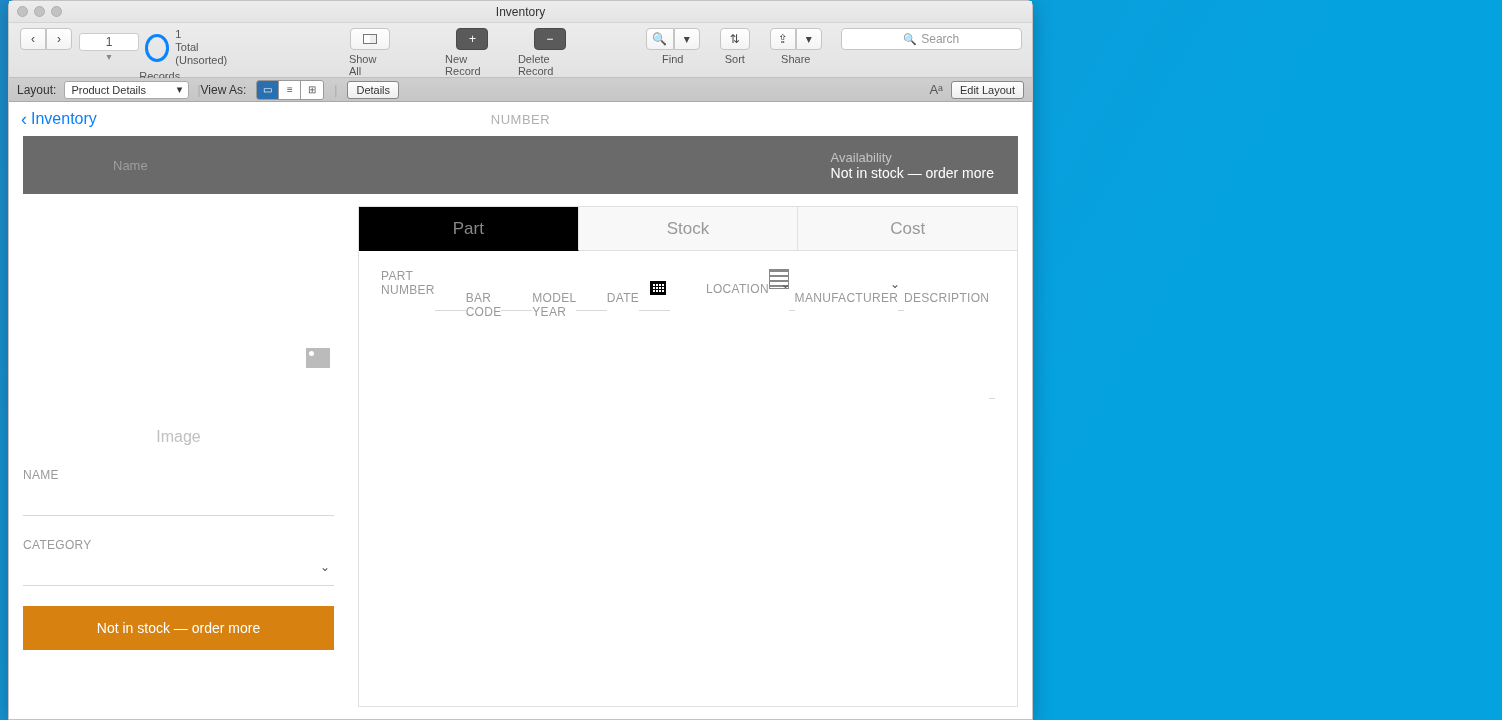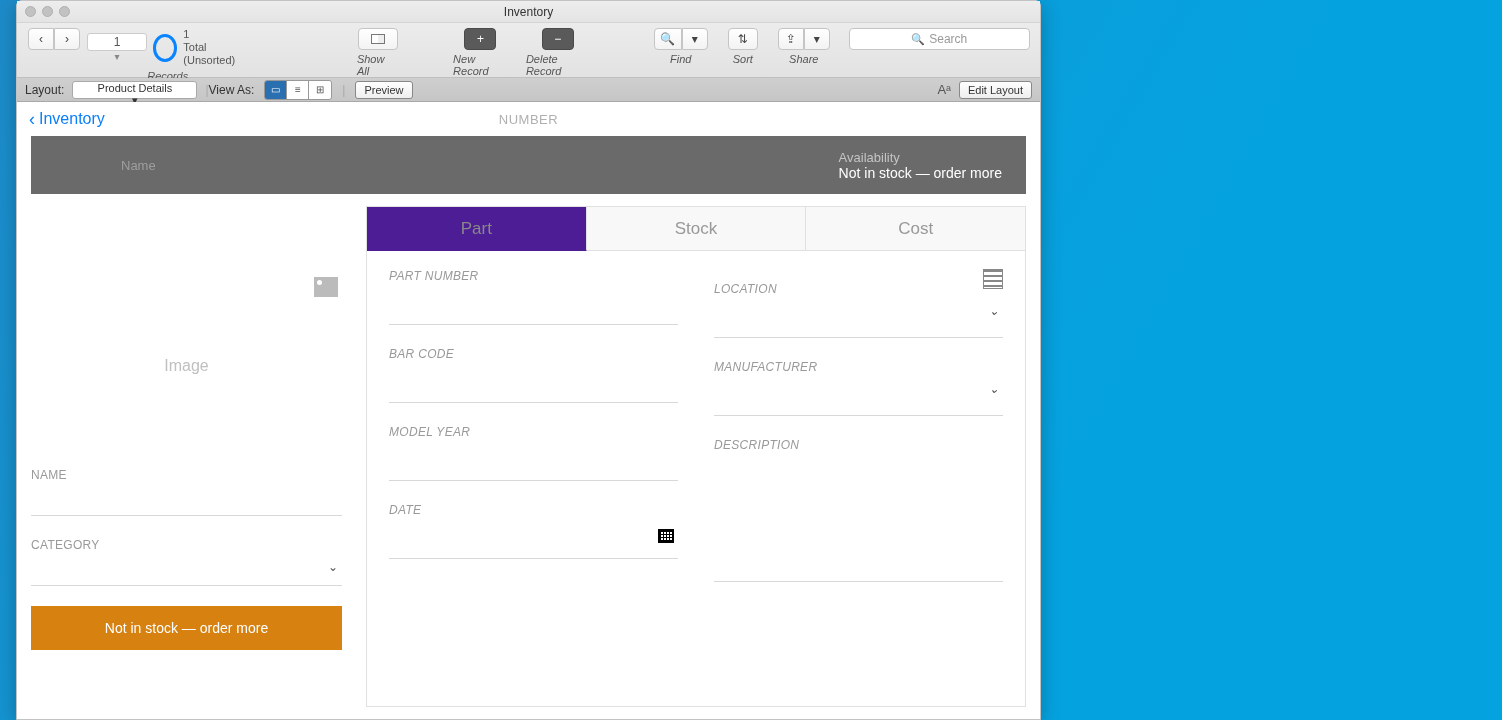--- a/index.html
+++ b/index.html
@@ -8,21 +8,21 @@
     width: 1502px; height: 720px;
     font-family: -apple-system, "Helvetica Neue", Arial, sans-serif;
     overflow: hidden;
   }
   .desktop {
     width: 1502px; height: 720px;
     background: linear-gradient(120deg, #1d8bc9 0%, #0d9bd8 40%, #05a2e0 70%);
     position: relative;
   }
   .window {
-    position: absolute; top: 0; left: 16px;
+    position: absolute; top: 0; left: 8px;
     width: 1025px; height: 720px;
     background: #fff;
     border: 1px solid #c3c3c3;
     border-radius: 6px 6px 0 0;
     display: flex; flex-direction: column;
     box-shadow: 0 4px 20px rgba(0,0,0,.25);
   }
   
   .titlebar {
     height: 22px;
@@ -50,21 +50,21 @@
   .tb-row { display:flex; align-items:center; }
   .tb-btn {
     height: 22px; min-width: 26px;
     border: 1px solid #c5c5c5; border-radius: 4px;
     background: linear-gradient(#fff,#f3f3f3);
     display:flex; align-items:center; justify-content:center;
     margin: 0 1px; font-size:12px; color:#444;
   }
   .seg-left{border-radius:4px 0 0 4px; margin-right:0;}
   .seg-right{border-radius:0 4px 4px 0; margin-left:0;}
-  .tb-label { font-size: 11px; color:#555; margin-top:3px;font-style:italic; }
+  .tb-label { font-size: 11px; color:#555; margin-top:3px; }
   .rec-count-box {
     width:60px; height:18px; background:#fff; border:1px solid #ccc;
     border-radius:3px; text-align:center; font-size:12px; color:#555;
     line-height:16px;
   }
   .rec-circle{
     width:28px;height:28px;border:3px solid #0a84ff;border-radius:50%;
     margin:0 6px;
   }
   .rec-info{display:flex;flex-direction:column;font-size:11px;color:#555;line-height:13px;}
@@ -79,21 +79,21 @@
   .subtoolbar {
     height: 24px;
     background: linear-gradient(#cfcfcf,#c6c6c6);
     border-bottom: 1px solid #a9a9a9;
     display:flex; align-items:center;
     padding:0 8px; font-size:12px; color:#333;
   }
   .layout-select{
     height:18px; width:125px; border:1px solid #a9a9a9; border-radius:3px;
     background:#fff; display:flex; align-items:center; justify-content:space-between;
-    padding:0 6px; font-size:11px; margin:0 8px;flex-direction:column;
+    padding:0 6px; font-size:11px; margin:0 8px;
   }
   .viewas-seg{display:flex; border:1px solid #999; border-radius:3px; overflow:hidden; margin:0 10px;}
   .viewas-btn{width:22px;height:18px;display:flex;align-items:center;justify-content:center;background:#fff;border-right:1px solid #999;font-size:10px;color:#555;}
   .viewas-btn:last-child{border-right:none;}
   .viewas-btn.active{background:#2a6fb0;color:#fff;}
   .mini-btn{
     height:18px;padding:0 8px;border:1px solid #888;border-radius:3px;
     background:linear-gradient(#fff,#eee);font-size:11px;color:#333;
     display:flex;align-items:center;
   }
@@ -113,44 +113,44 @@
   .graybanner .namelabel{color:#9e9e9e;font-size:13px;}
   .graybanner .avcol{text-align:left;}
   .graybanner .avlabel{color:#c4c4c4;font-size:13px;}
   .graybanner .avval{color:#fff;font-size:14px;}
   .body{
     flex:1;display:flex;padding:12px 14px;gap:0;
   }
   .leftcol{width:335px;padding-right:24px;display:flex;flex-direction:column;}
   .imgdrop{
     flex:0 0 auto;height:240px;display:flex;flex-direction:column;
-    align-items:center;justify-content:center;color:#c0c0c0;font-size:16px;
+    align-items:center;justify-content:flex-end;color:#c0c0c0;font-size:16px;
   }
   .imgdrop .picicon{
     width:24px;height:20px;background:#bbb;align-self:flex-end;margin:0 4px 60px 0;
     position:relative;
   }
   .imgdrop .picicon::after{content:"";position:absolute;left:3px;top:3px;width:5px;height:5px;border-radius:50%;background:#fff;}
   .fieldlbl{font-size:12px;color:#999;letter-spacing:.3px;margin-top:22px;}
   .ufield{border:none;border-bottom:1px solid #d8d8d8;height:34px;width:100%;font-size:14px;position:relative;}
   .ufield .chev{position:absolute;right:4px;top:8px;font-size:12px;color:#555;}
   .orangebtn{
     margin-top:20px;height:44px;background:#d68110;color:#fff;
     display:flex;align-items:center;justify-content:center;font-size:14px;
   }
   .rightpanel{
     flex:1;border:1px solid #e0e0e0;display:flex;flex-direction:column;
   }
   .tabs{height:44px;display:flex;}
   .tab{flex:1;display:flex;align-items:center;justify-content:center;
     color:#999;font-size:17px;border-right:1px solid #e0e0e0;border-bottom:1px solid #e0e0e0;background:#f8f8f8;}
   .tab:last-child{border-right:none;}
-  .tab.active{background:#4c1d95;border-bottom:1px solid transparent;color:#888;}
+  .tab.active{background:#000000;border-bottom:1px solid transparent;color:#888;}
   .tabbody{flex:1;padding:18px 22px;display:flex;gap:36px;}
-  .col{flex:1;display:flex;flex-direction:column;font-style:italic;}
+  .col{flex:1;display:flex;flex-direction:row;}
   .listicon{
     width:20px;height:20px;float:right;
     background:
       linear-gradient(#888,#888) 0 0/100% 2px no-repeat,
       linear-gradient(#888,#888) 0 5px/100% 2px no-repeat,
       linear-gradient(#888,#888) 0 10px/100% 2px no-repeat,
       linear-gradient(#888,#888) 0 15px/100% 2px no-repeat;
     border:1px solid #888;
   }
   .calicon{
@@ -266,21 +266,21 @@
         <span>▾</span>
       </div>
       <span style="color:#aaa;">|</span>
       <span style="">View As:</span>
       <div class="viewas-seg">
         <div class="viewas-btn active">▭</div>
         <div class="viewas-btn">≡</div>
         <div class="viewas-btn">⊞</div>
       </div>
       <span style="color:#aaa;">|</span>
-      <div class="mini-btn" style="margin-left:10px;">Preview</div>
+      <div class="mini-btn" style="margin-left:10px;">Details</div>
       <div class="spacer"></div>
       <span style="font-size:13px;color:#555;margin-right:8px;">Aᵃ</span>
       <div class="mini-btn">Edit Layout</div>
     </div>
 
     <div class="content">
 
       <div class="breadcrumb">
         <div class="back-link">
           <span class="chev">‹</span>

